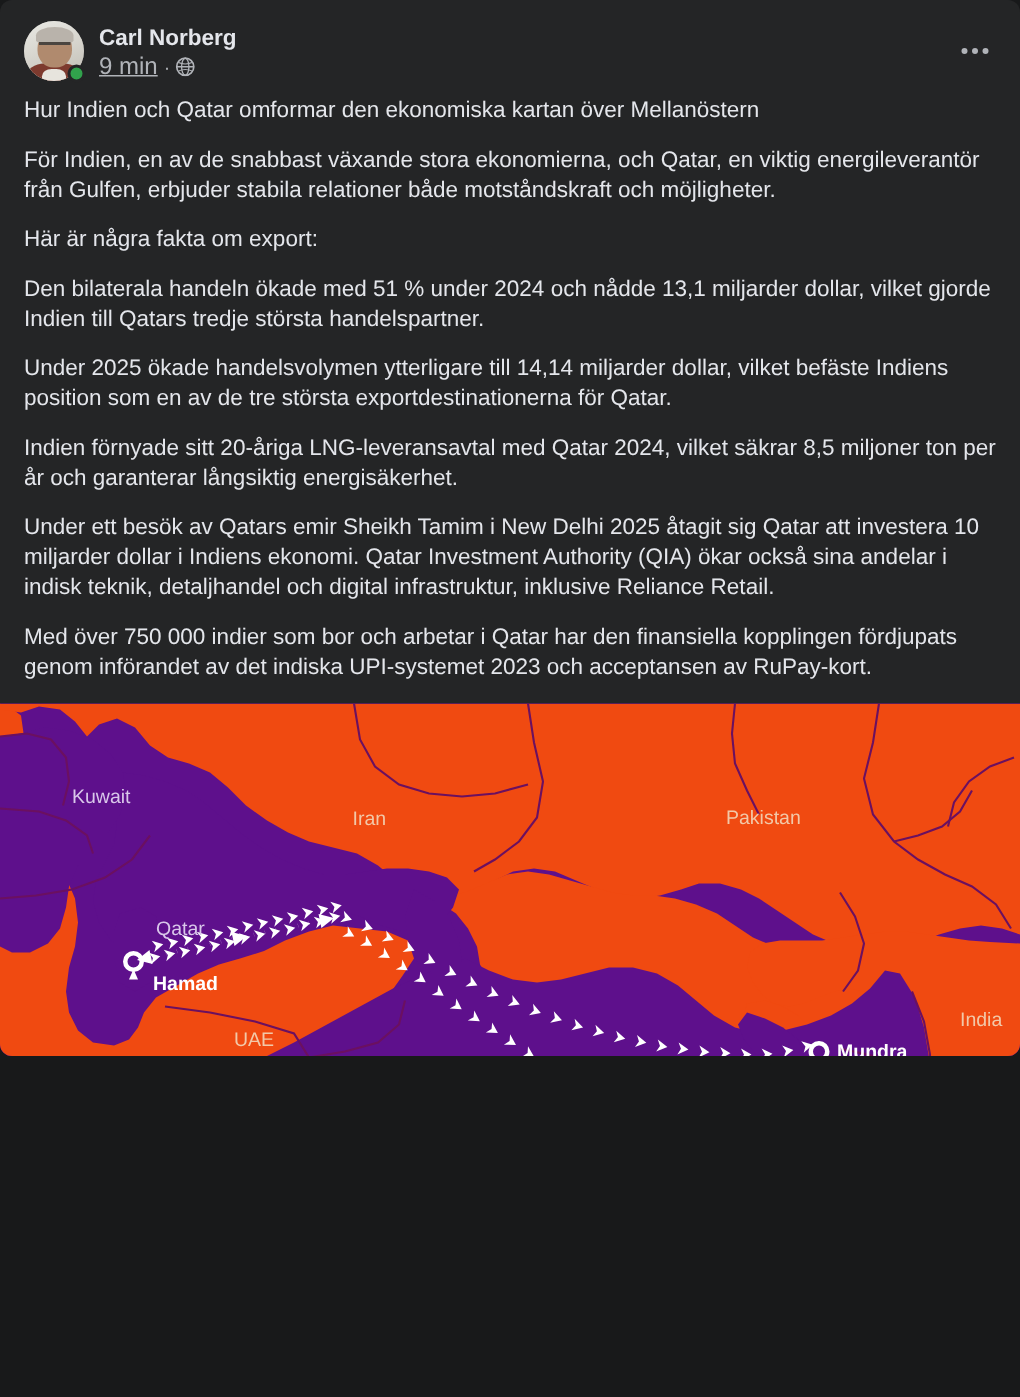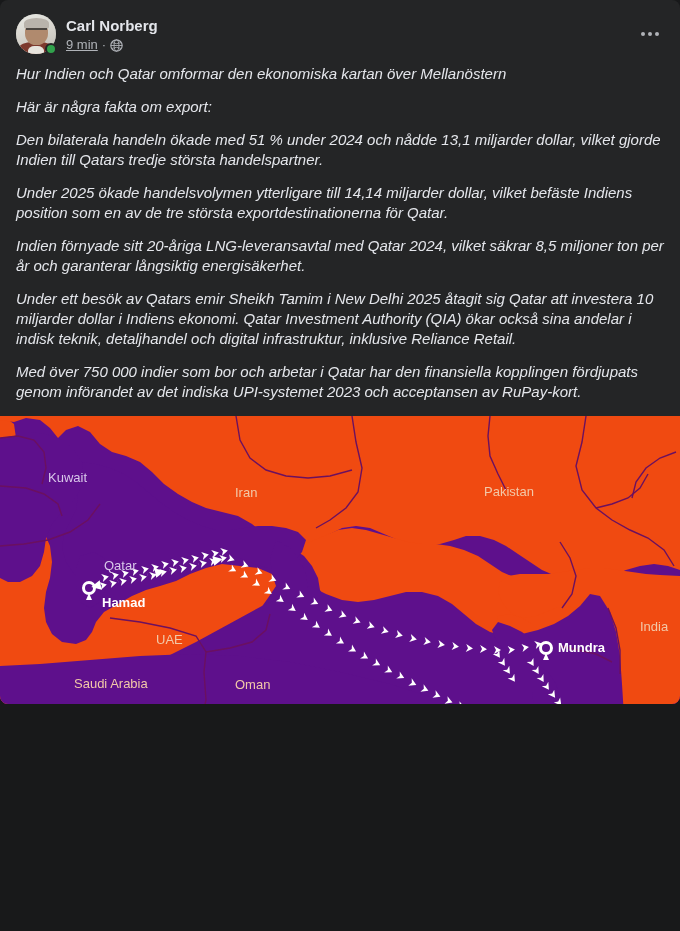--- a/index.html
+++ b/index.html
@@ -93,21 +93,21 @@
     font-size: 15px;
     font-weight: bold;
     line-height: 19px;
   }
   .meta-row {
     display: flex;
     align-items: center;
     gap: 4px;
     margin-top: 1px;
   }
-  .meta-time { color: #b0b3b8; font-size: 13px; line-height: 17px; text-decoration: underline; }
+  .meta-time { color: #b0b3b8; font-size: 16px; line-height: 17px; text-decoration: underline; }
   .meta-sep  { color: #b0b3b8; font-size: 13px; line-height: 17px; }
   .globe-icon { width: 13px; height: 13px; display:block; }
   .menu-dots {
     margin-left: auto;
     width: 36px; height: 36px;
     border-radius: 50%;
     display: flex; align-items: center; justify-content: center;
     gap: 3px;
     cursor: pointer;
   }
@@ -120,21 +120,20 @@
 
   
   .post-body {
     padding: 2px 16px 10px 16px;
   }
   .post-body p {
     color: #e4e6eb;
     font-size: 15px;
     line-height: 20px;
     margin-bottom: 13px;
-    font-style: italic;
   }
   .post-body p:last-child { margin-bottom: 4px; }
 
   
   .map-wrap {
     position: relative;
     width: 680px;
     height: 385px;
     background: #5e108c;
     overflow: hidden;
@@ -194,20 +193,21 @@
 
     <div class="menu-dots">
       <span></span>
       <span></span>
       <span></span>
     </div>
   </div>
 
   <div class="post-body">
     <p>Hur Indien och Qatar omformar den ekonomiska kartan över Mellanöstern</p>
+    <p>För Indien, en av de snabbast växande stora ekonomierna, och Qatar, en viktig energileverantör från Gulfen, erbjuder stabila relationer både motståndskraft och möjligheter.</p>
     <p>Här är några fakta om export:</p>
     <p>Den bilaterala handeln ökade med 51 % under 2024 och nådde 13,1 miljarder dollar, vilket gjorde Indien till Qatars tredje största handelspartner.</p>
     <p> Under 2025 ökade handelsvolymen ytterligare till 14,14 miljarder dollar, vilket befäste Indiens position som en av de tre största exportdestinationerna för Qatar.</p>
     <p>Indien förnyade sitt 20-åriga LNG-leveransavtal med Qatar 2024, vilket säkrar 8,5 miljoner ton per år och garanterar långsiktig energisäkerhet.</p>
     <p>Under ett besök av Qatars emir Sheikh Tamim i New Delhi 2025 åtagit sig Qatar att investera 10 miljarder dollar i Indiens ekonomi. Qatar Investment Authority (QIA) ökar också sina andelar i indisk teknik, detaljhandel och digital infrastruktur, inklusive Reliance Retail.</p>
     <p>Med över 750 000 indier som bor och arbetar i Qatar har den finansiella kopplingen fördjupats genom införandet av det indiska UPI-systemet 2023 och acceptansen av RuPay-kort.</p>
   </div>
 
   <div class="map-wrap">
     <svg viewBox="0 0 680 385" xmlns="http://www.w3.org/2000/svg">

